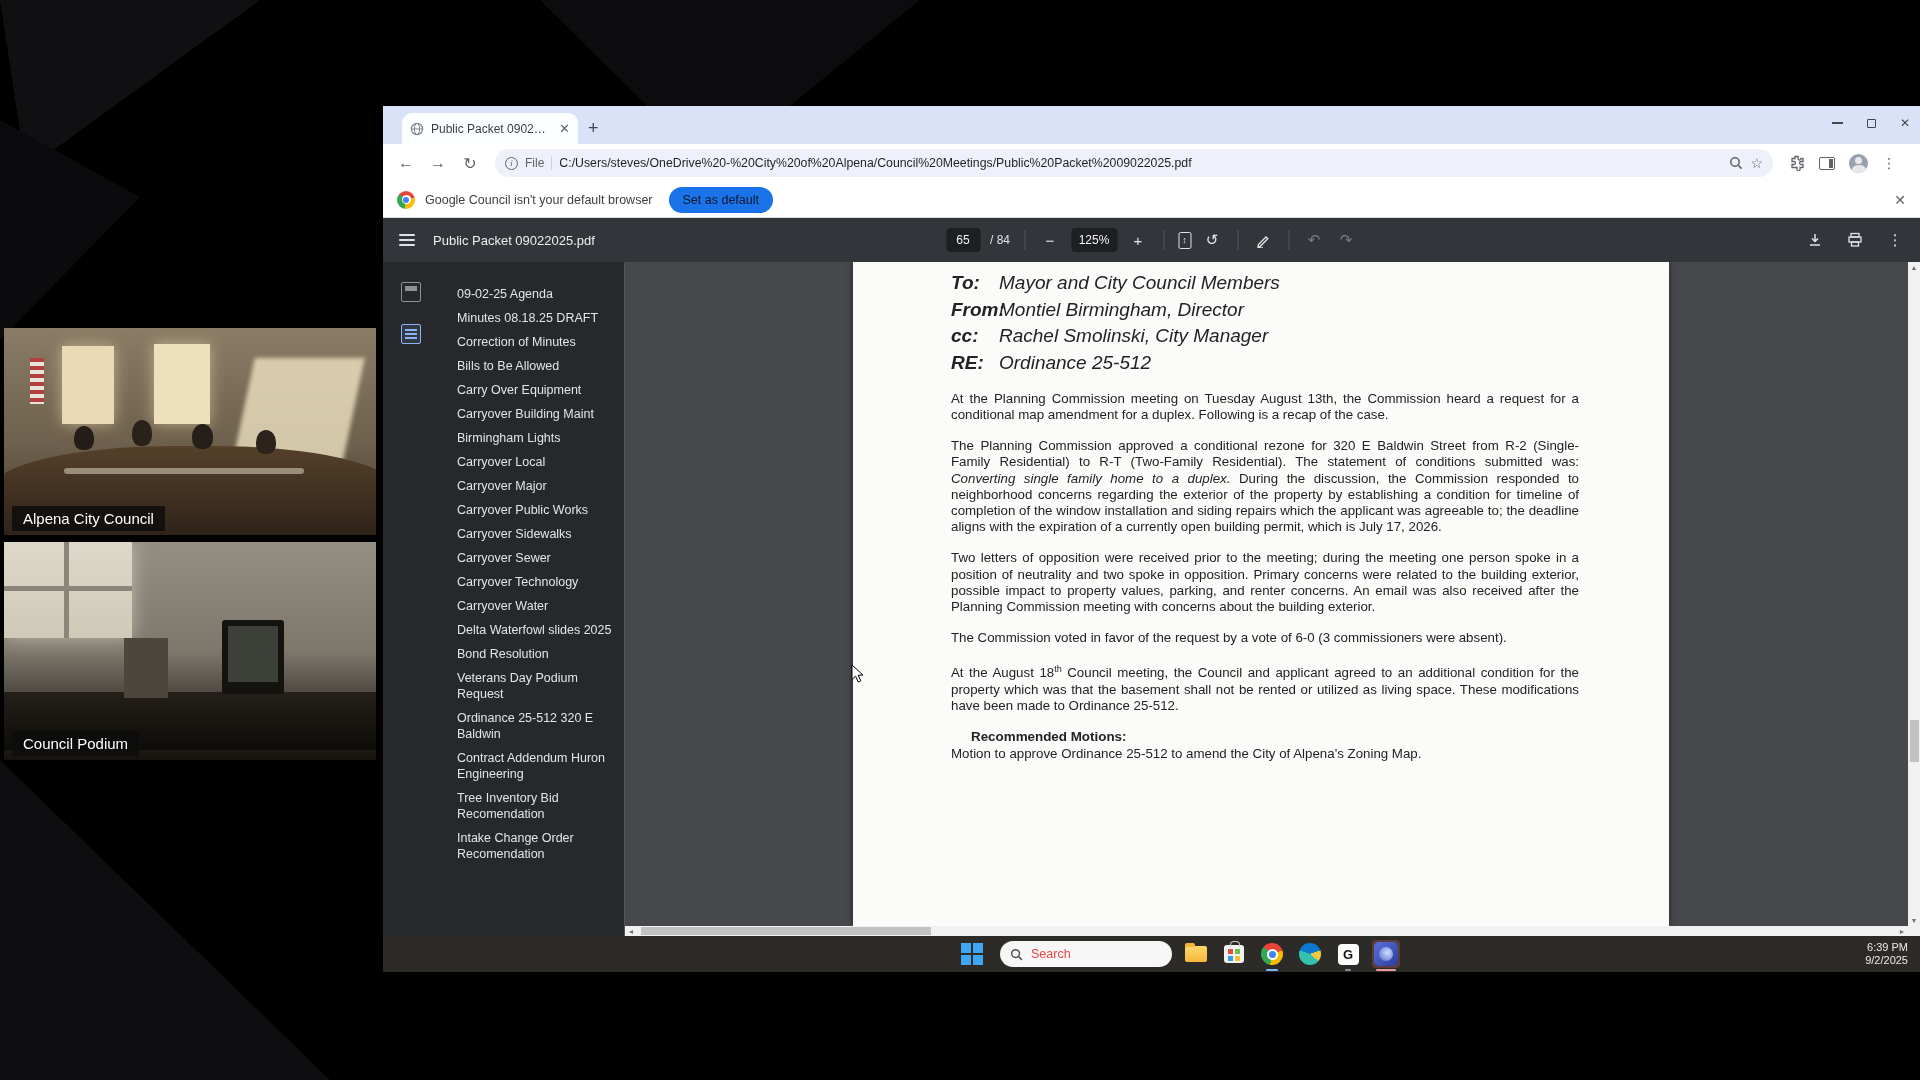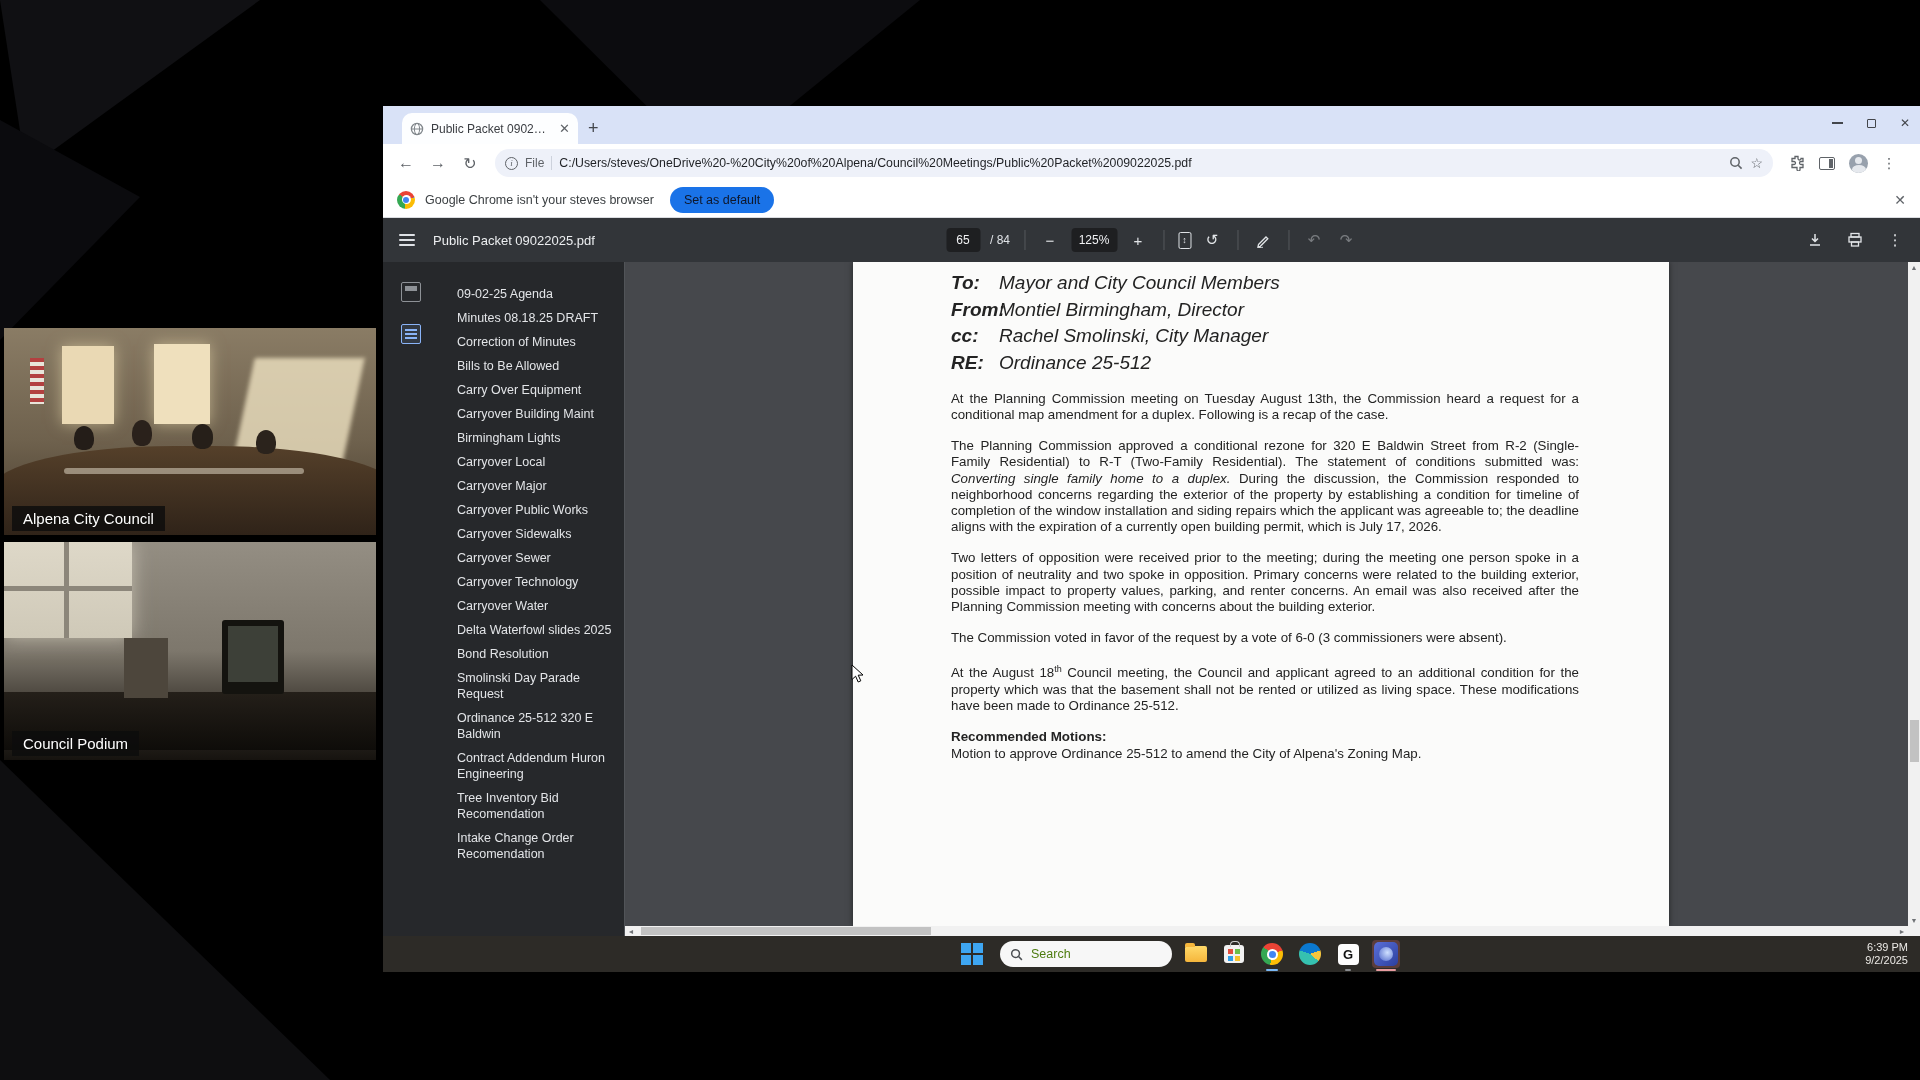--- a/index.html
+++ b/index.html
@@ -65,37 +65,37 @@
   .outlineic:before{content:"";position:absolute;left:3px;top:4px;right:3px;height:1.8px;background:#8ab4f8;box-shadow:0 4px 0 #8ab4f8,0 8px 0 #8ab4f8;}
   .bklist{list-style:none;margin:0;padding:24px 10px 10px 74px;}
   .bklist li{width:158px;font-size:12.5px;line-height:16px;color:#e3e5e8;margin-bottom:8px;}
   .pdfcanvas{position:relative;flex:1;background:#46484c;overflow:hidden;}
   .pdfpage{position:absolute;left:228px;top:0;width:816px;bottom:10px;background:#fbfbfa;box-shadow:0 0 6px rgba(0,0,0,.5);}
   .memo{position:absolute;left:98px;right:90px;top:8px;color:#232323;}
   .mrow{display:flex;line-height:26.7px;font-size:19px;font-style:italic;}
   .mrow .lab{width:48px;font-weight:bold;}
   .memo p{margin:15px 0 0 0;font-size:13.3px;line-height:16.2px;text-align:justify;}
   .memo p.first{margin-top:14px;}
-  .memo .mh{margin-top:15px;font-size:13.4px;font-weight:bold;line-height:16.2px;}
+  .memo .mh{margin-top:15px;font-size:13.4px;font-weight:bold;line-height:16.2px;margin-left:20px;}
   .memo .nj{text-align:left;margin-top:0;}
   .memo sup{vertical-align:super;font-size:9px;}
   
   .hscroll{position:absolute;left:0;right:0;bottom:0;height:10px;background:#f1f1f1;display:flex;align-items:center;}
   .hthumb{position:absolute;left:16px;width:290px;height:8px;top:1px;background:#c2c2c2;}
   .sbarrow{color:#6f7276;font-size:7px;width:12px;text-align:center;}
   .sbarrow.right{position:absolute;right:12px;}
   .vscroll{position:absolute;right:0;top:0;bottom:10px;width:12px;background:#f1f1f1;}
   .vthumb{position:absolute;left:1.5px;width:9px;top:458px;height:42px;background:#c2c2c2;}
   .vsar{position:absolute;left:0;width:12px;text-align:center;color:#6f7276;font-size:7px;}
   
   .taskbar{position:absolute;left:383px;top:936px;width:1537px;height:36px;background:#2d2b27;display:flex;align-items:center;padding-left:565px;}
   .startlogo{width:22px;height:22px;display:grid;grid-template-columns:10px 10px;grid-template-rows:10px 10px;gap:1.6px;}
   .startlogo span{background:#3ea6f2;}
   .searchpill{margin-left:14px;width:172px;height:26px;background:#f7f7f7;border-radius:13px;display:flex;align-items:center;padding:0 10px;gap:8px;}
-  .searchpill .stext{font-size:12.5px;color:#4d7c0f;}
+  .searchpill .stext{font-size:12.5px;color:#ef4444;}
   .tbicon{position:relative;width:28px;height:28px;margin-left:10px;display:flex;align-items:center;justify-content:center;}
   .runbar{position:absolute;bottom:-3px;left:8px;right:8px;height:2.5px;border-radius:2px;}
   .folderic{width:22px;height:16px;background:linear-gradient(#ffd969,#f5b63c);border-radius:2px;position:relative;}
   .folderic:before{content:"";position:absolute;left:0;top:-3px;width:10px;height:4px;background:#f5b63c;border-radius:2px 2px 0 0;}
   .storeic{width:20px;height:18px;background:#f2f2f2;border-radius:3px;position:relative;}
   .storeic:before{content:"";position:absolute;left:4px;top:4px;width:5px;height:5px;background:#e24f3e;box-shadow:7px 0 0 #6cc04a,0 7px 0 #2f9fe8,7px 7px 0 #f8c32c;}
   .storeic:after{content:"";position:absolute;left:6px;top:-4px;width:8px;height:5px;border:1.5px solid #d0d0d0;border-bottom:none;border-radius:4px 4px 0 0;}
   .chromeic{width:22px;height:22px;border-radius:50%;background:conic-gradient(from -50deg,#ea4335 0 120deg,#fbbc05 120deg 240deg,#34a853 240deg 360deg);position:relative;}
   .chromeic:before{content:"";position:absolute;left:5.5px;top:5.5px;width:11px;height:11px;border-radius:50%;background:#fff;}
   .chromeic:after{content:"";position:absolute;left:7.5px;top:7.5px;width:7px;height:7px;border-radius:50%;background:#4285f4;}
@@ -166,21 +166,21 @@
             </svg>
           </span>
         <span class="sidepanelic"></span>
         <span class="avatar"></span>
         <span class="obicon">⋮</span>
       </div>
     </div>
 
     <div class="infobar">
       <span class="chromelogo"></span>
-      <span class="infotext">Google Chrome isn't your steves browser</span>
+      <span class="infotext">Google Council isn't your default browser</span>
       <button class="setdefault">Set as default</button>
       <span class="infoclose">✕</span>
     </div>
 
     <div class="pdfbar">
       <span class="hamburger">
           <span></span>
           <span></span>
           <span></span>
         </span>
@@ -238,21 +238,21 @@
           <li>Birmingham Lights</li>
           <li>Carryover Local</li>
           <li>Carryover Major</li>
           <li>Carryover Public Works</li>
           <li>Carryover Sidewalks</li>
           <li>Carryover Sewer</li>
           <li>Carryover Technology</li>
           <li>Carryover Water</li>
           <li>Delta Waterfowl slides 2025</li>
           <li>Bond Resolution</li>
-          <li>Smolinski Day Parade Request</li>
+          <li>Veterans Day Podium Request</li>
           <li>Ordinance 25-512 320 E Baldwin</li>
           <li>Contract Addendum Huron Engineering</li>
           <li>Tree Inventory Bid Recomendation</li>
           <li>Intake Change Order Recomendation</li>
         </ul>
       </div>
       <div class="pdfcanvas">
         <div class="pdfpage">
           <div class="memo">
             <div class="mrow">

